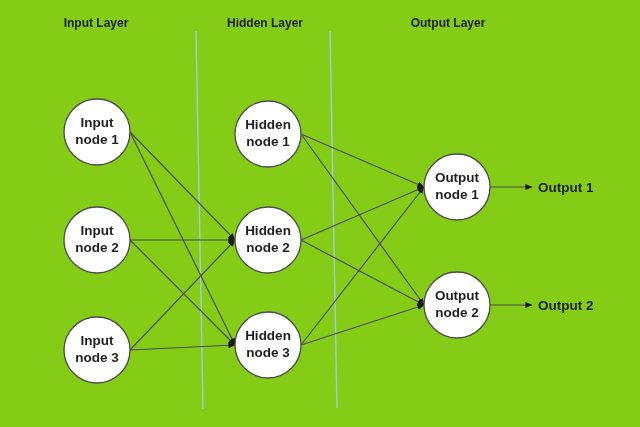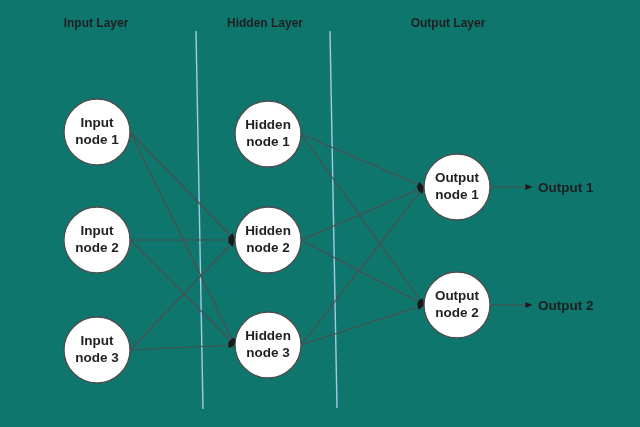--- a/index.html
+++ b/index.html
@@ -4,21 +4,21 @@
 <style>
   html, body {
     margin: 0;
     padding: 0;
     background: #ffffff;
   }
   .canvas {
     position: relative;
     width: 640px;
     height: 427px;
-    background: #0f766e;
+    background: #84cc16;
     overflow: hidden;
     font-family: "Liberation Sans", sans-serif;
   }
   svg { display: block; }
   svg text {
     font-family: "Liberation Sans", sans-serif;
     fill: #1f1f1f;
   }
   .layer-label {
     font-size: 12px;

